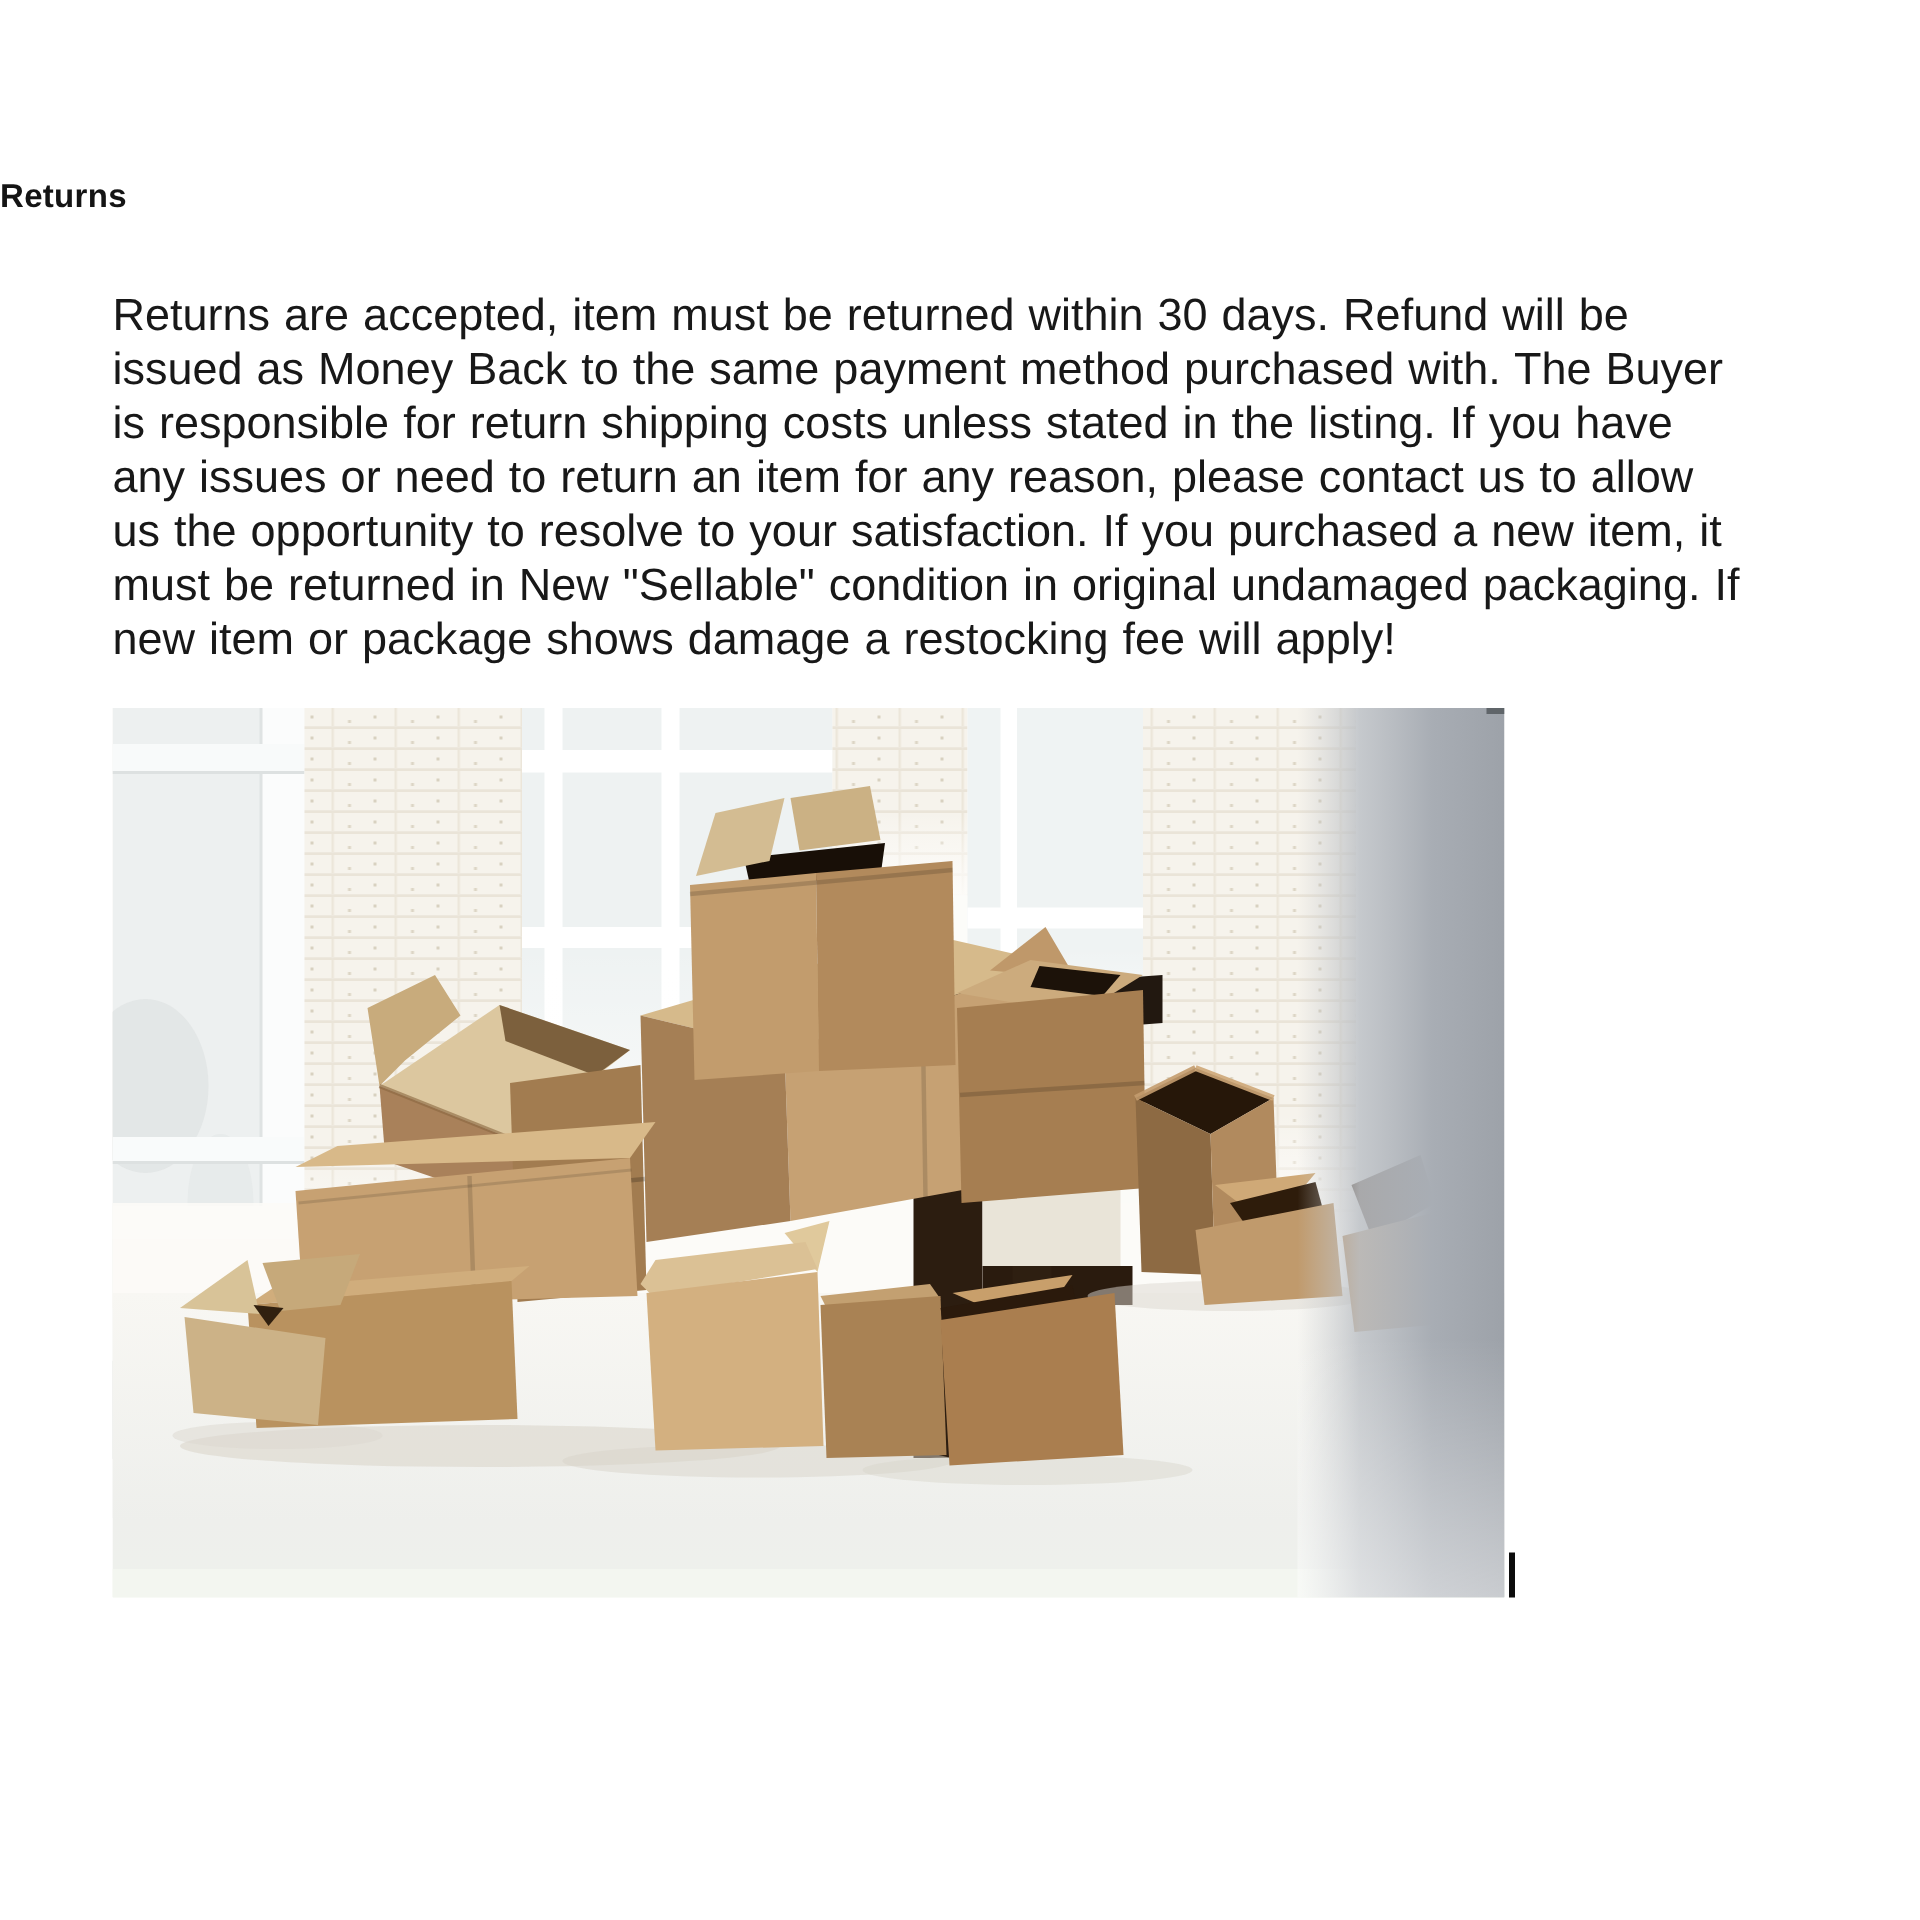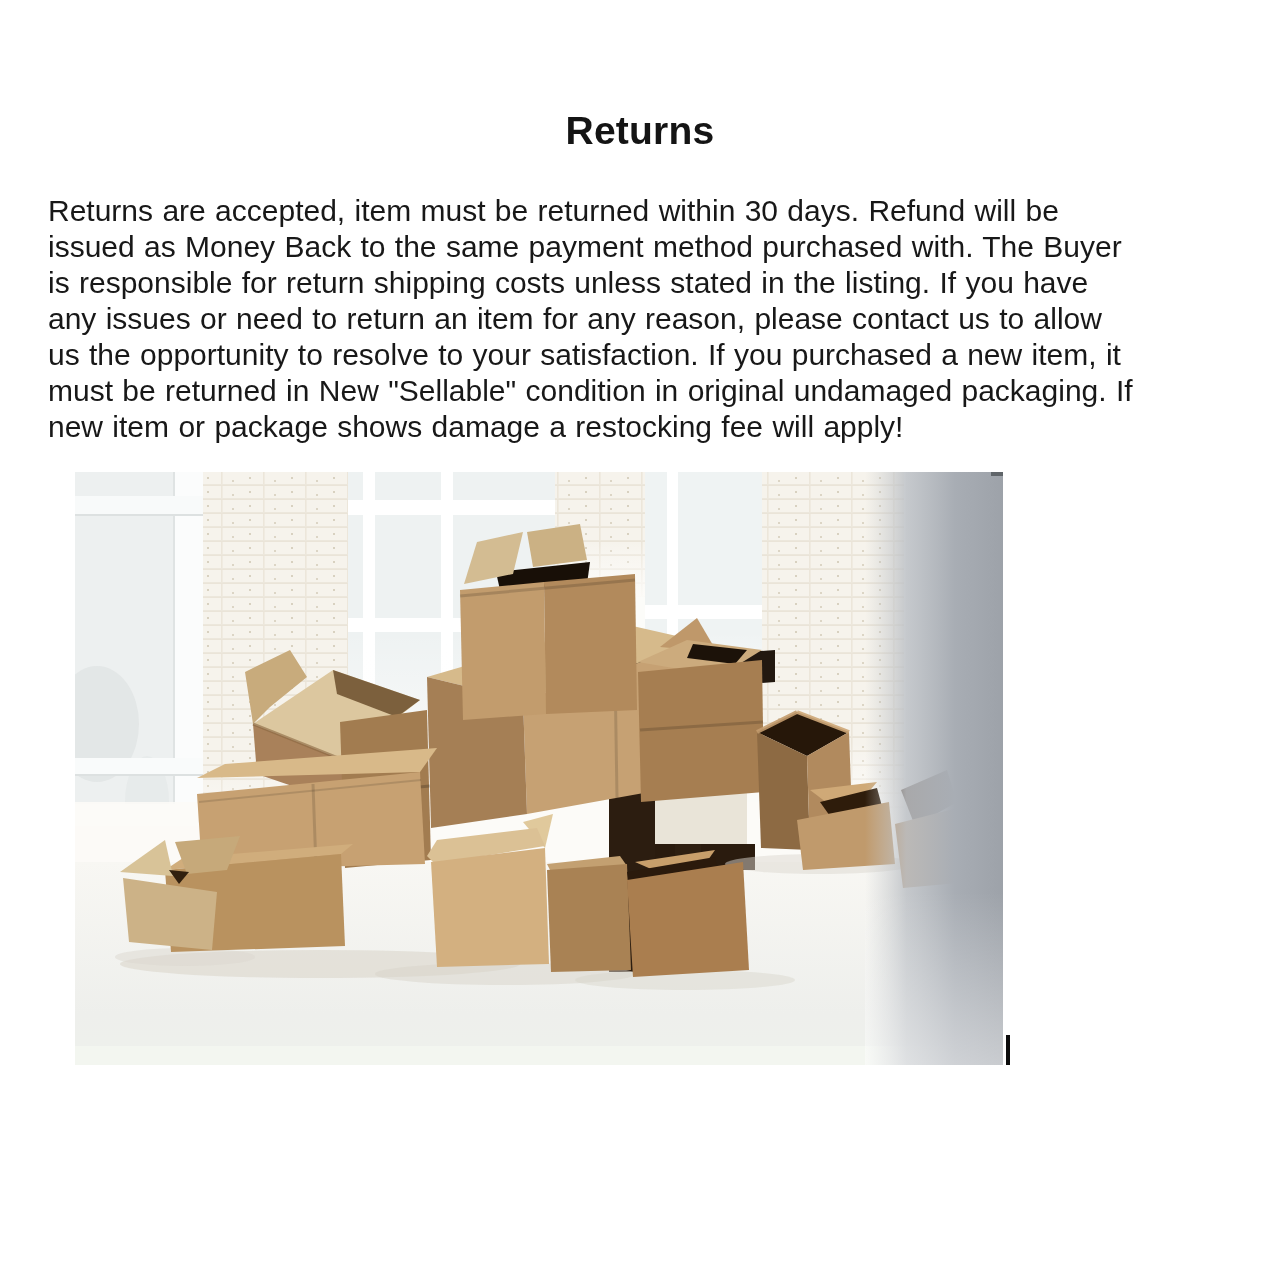--- a/index.html
+++ b/index.html
@@ -13,29 +13,29 @@
   }
   .page {
     position: relative;
     width: 1280px;
     height: 1280px;
     background: #ffffff;
   }
   .title {
     margin: 0;
     padding-top: 114px;
-    font-size: 39px;
+    font-size: 22px;
     line-height: 34px;
     font-weight: bold;
-    text-align: center;
+    text-align: left;
     color: #141414;
     letter-spacing: 0.2px;
   }
   .policy-text {
-    margin: 45px 0 0 48px;
+    margin: 45px 0 0 75px;
     width: 1092px;
     font-size: 30px;
     line-height: 36px;
     color: #181818;
     letter-spacing: 0px;
     word-spacing: 1px;
   }
   .image-row {
     margin: 27px 0 0 75px;
     display: flex;

